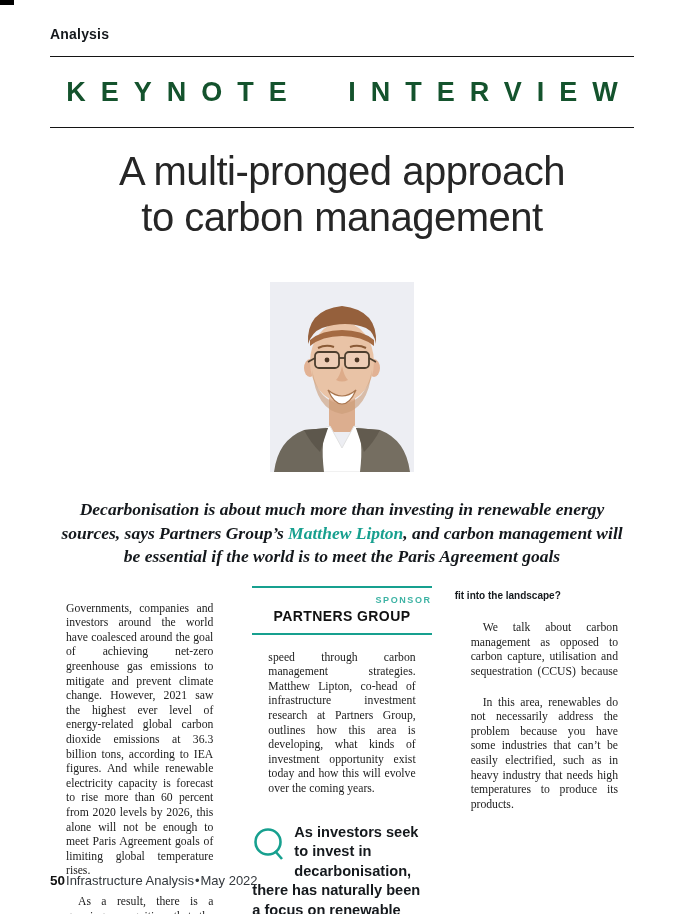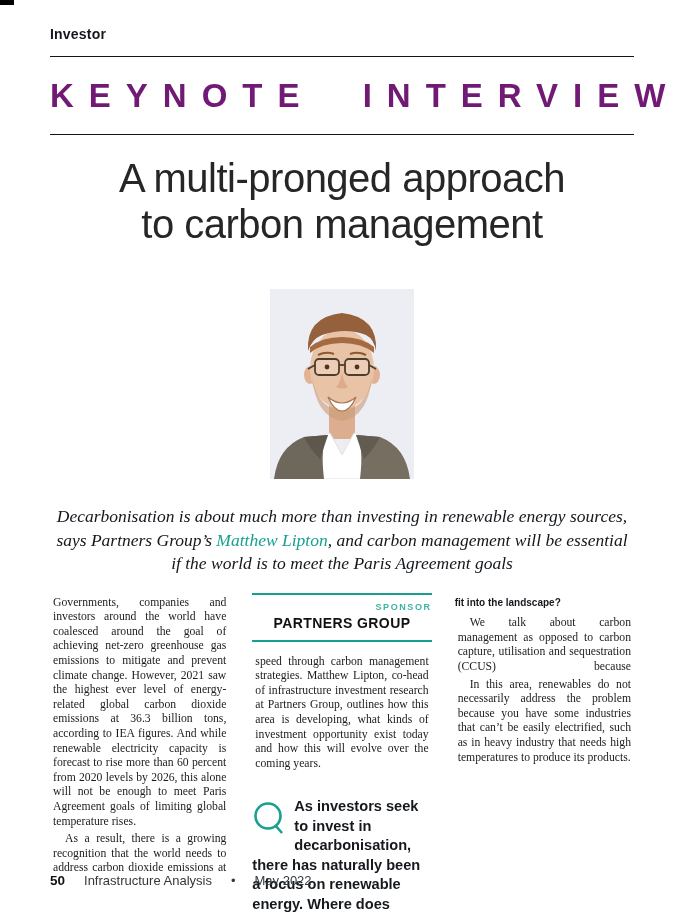--- a/index.html
+++ b/index.html
@@ -12,22 +12,22 @@
     font-family: "Liberation Sans", sans-serif;
     color: #1c1c1c;
   }
   .corner-mark { position: absolute; top: 0; left: 0; width: 14px; height: 5px; background: #000; }
   .inner { padding: 26px 50px 0 50px; }
 
   .section-label { font-size: 14px; font-weight: bold; color: #14181c; letter-spacing: .2px; }
   .rule { border: none; border-top: 1.6px solid #141414; margin: 0; }
   .rule-top { margin-top: 14px; }
   .kicker {
-    color: #701a75;
-    font-size: 33px; font-weight: bold;
+    color: #14532d;
+    font-size: 27px; font-weight: bold;
     text-align: center;
     letter-spacing: 15px; word-spacing: 24px;
     white-space: nowrap;
     padding: 20px 0 19px 0;
     margin-right: -15px;
   }
   .title {
     margin-top: 21px;
     text-align: center;
     font-weight: 300;
@@ -40,59 +40,60 @@
 
   .standfirst {
     margin: 26px auto 0 auto;
     width: 582px;
     text-align: center;
     font-family: "Liberation Serif", serif;
     font-style: italic;
     font-size: 17.5px;
     line-height: 23.5px;
     color: #14181c;
+    font-weight: bold;
   }
   .standfirst .hl { color: #17a08f; }
 
   .cols { display: flex; gap: 23px; margin-top: 17px; }
   .col { flex: 1; min-width: 0; }
 
   .body-text { font-family: "Liberation Serif", serif; font-size: 11.7px; line-height: 14.6px; color: #1c1c1c; }
-  .body-text p { margin: 3px; text-align: justify; hyphens: auto; -webkit-hyphens: auto; }
+  .body-text p { margin: 16px; text-align: justify; hyphens: auto; -webkit-hyphens: auto; }
   p.indent { text-indent: 12px; }
   p.continues { text-align-last: justify; }
 
   .sponsor {
     border-top: 2px solid #17a08f;
     border-bottom: 2px solid #17a08f;
     padding: 7px 0 9px 0;
     margin-bottom: 13px;
   }
   .sponsor-label { text-align: right; color: #3db3a4; font-size: 9px; font-weight: bold; letter-spacing: 1.6px; }
   .sponsor-name { text-align: center; color: #111; font-size: 14px; font-weight: bold; letter-spacing: .4px; margin-top: 3px; }
 
   .question { margin-top: 26px; font-weight: bold; font-size: 14.6px; line-height: 19.5px; color: #15191d; }
   .q-badge { float: left; width: 36px; height: 40px; margin: 2px 6px 0 0; }
   .q-continued { margin: 0 0 4px 0; font-weight: bold; font-size: 10px; line-height: 19.5px; color: #15191d; }
 
   .footer {
     position: absolute; left: 50px; bottom: 26px;
     font-size: 13px; color: #33383d;
-    display: flex; align-items: flex-start; gap: 19px;
+    display: flex; align-items: flex-start; gap: 1px;
   }
   .footer .pgnum { font-weight: bold; color: #111; font-size: 13.5px; }
 </style>
 </head>
 <body>
 
 <div class="corner-mark"></div>
 
 <div class="inner">
 
-  <div class="section-label">Investor</div>
+  <div class="section-label">Analysis</div>
 
   <hr class="rule rule-top">
 
   <div class="kicker">KEYNOTE INTERVIEW</div>
 
   <hr class="rule">
 
   <h1 class="title"><span>A multi-pronged approach</span><br><span>to carbon management</span></h1>
 
   <svg class="photo" viewBox="0 0 144 190" aria-hidden="true">

